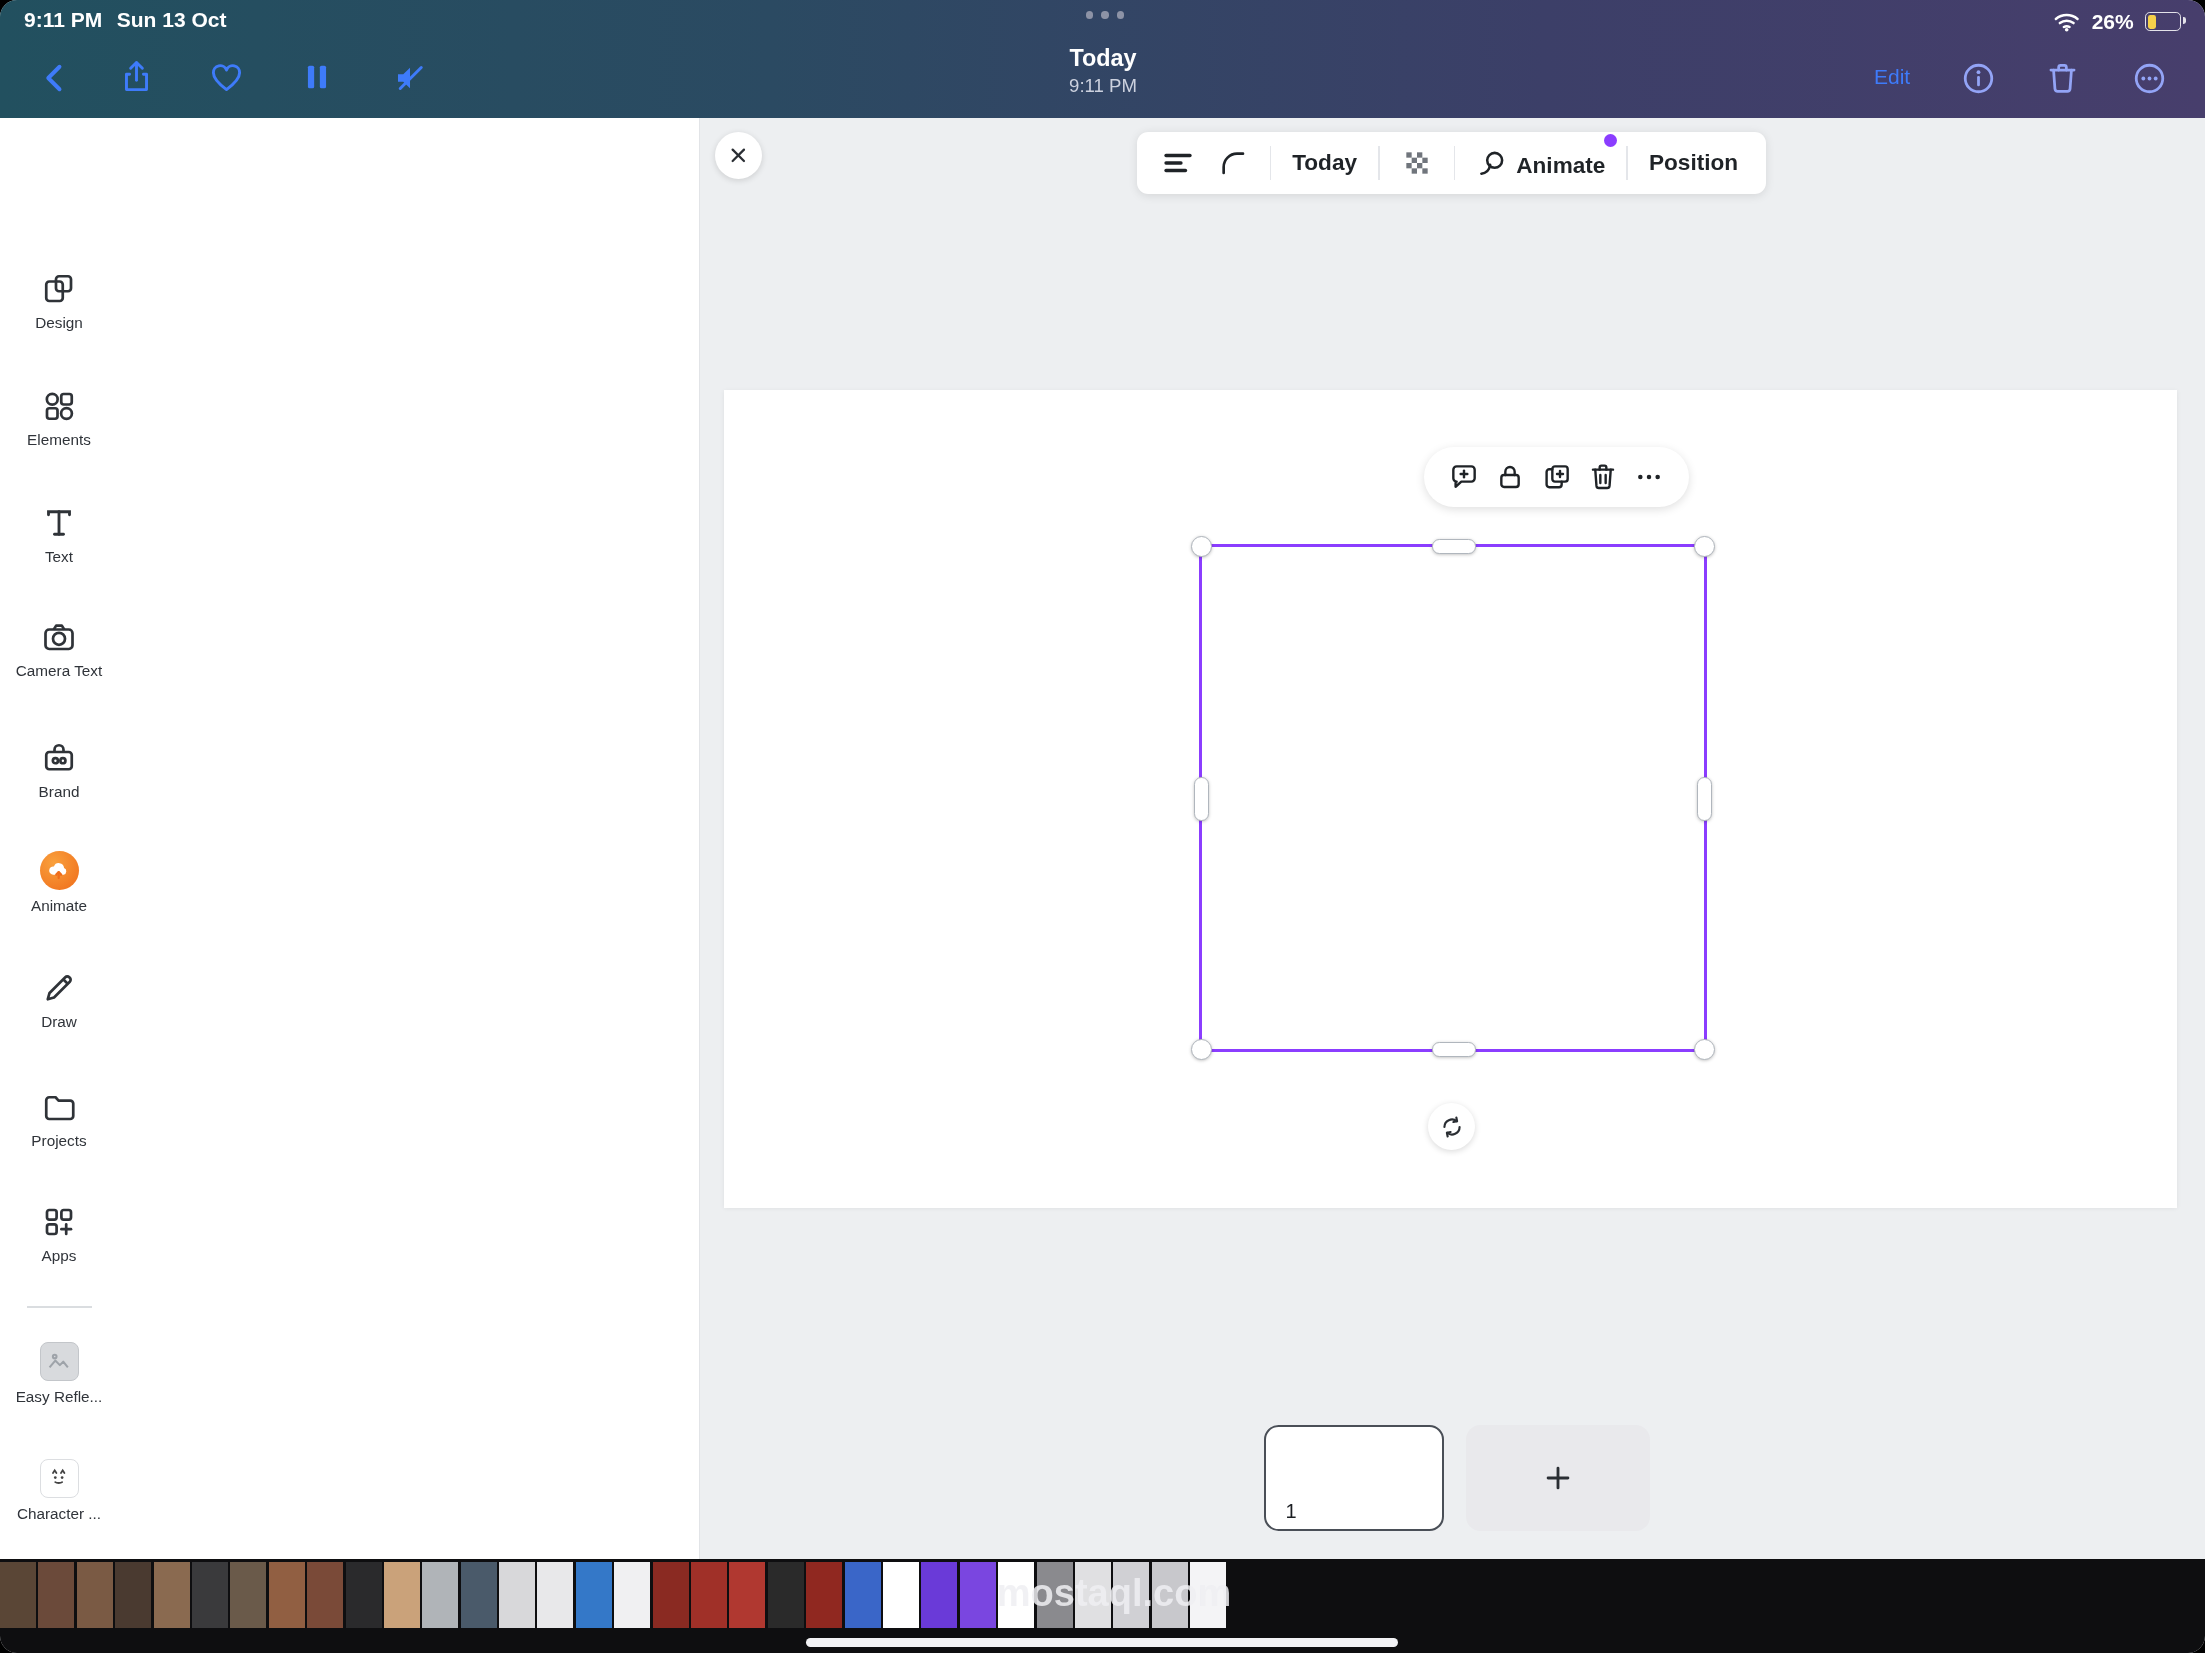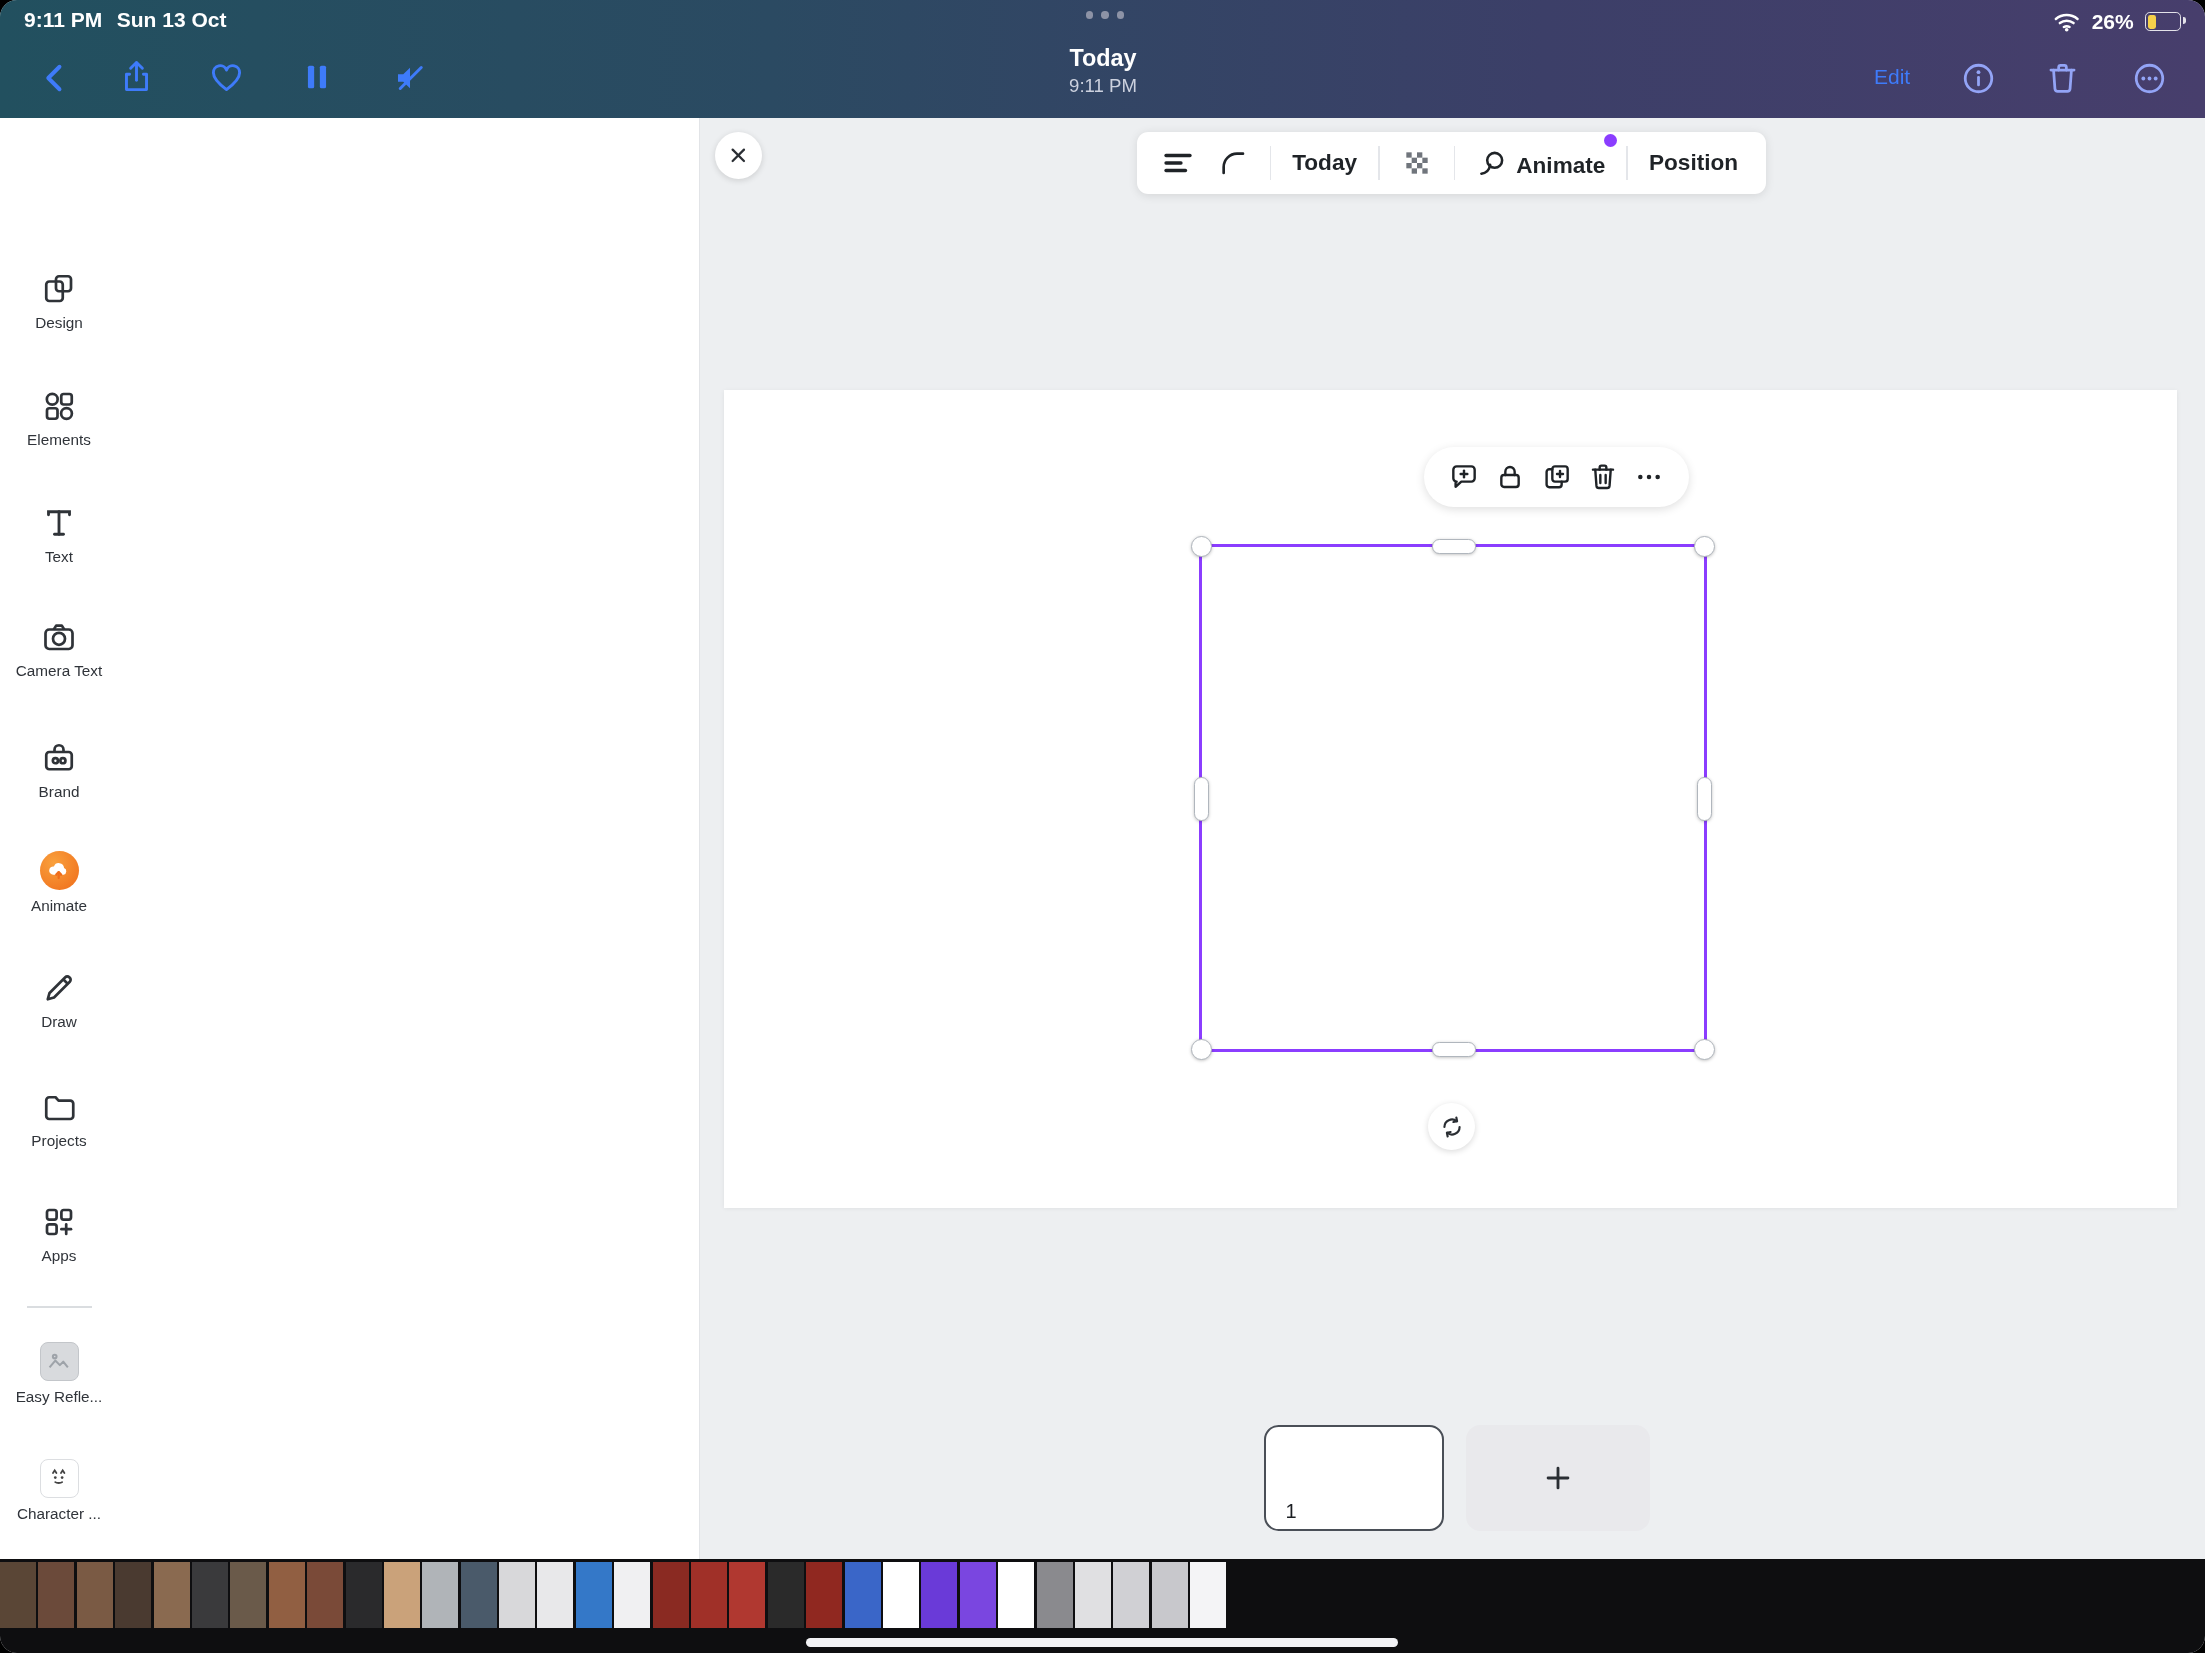--- a/index.html
+++ b/index.html
@@ -329,20 +329,21 @@
   <div id="page-thumb" class="abs">
     <span>1</span>
   </div>
   <div id="add-page" class="abs">
     <svg width="34" height="34" viewBox="0 0 24 24" fill="none" stroke="currentColor" stroke-width="2" stroke-linecap="round">
         <path d="M12 5v14"></path>
         <path d="M5 12h14"></path>
       </svg>
   </div>
 
+  <div id="wm2" class="abs">mostaql.com</div>
 
   <div id="rail" class="abs">
     <div class="rail-item" style="top:153px;">
       <span class="ric rail-ic">
           <svg width="36" height="36" viewBox="0 0 24 24" fill="none" stroke="currentColor" stroke-width="1.8" stroke-linejoin="round">
             <rect x="3.5" y="7" width="11" height="13" rx="2"></rect>
             <rect x="10" y="3.5" width="10" height="10" rx="2"></rect>
           </svg>
         </span>
       <div class="rlb">Design</div>

